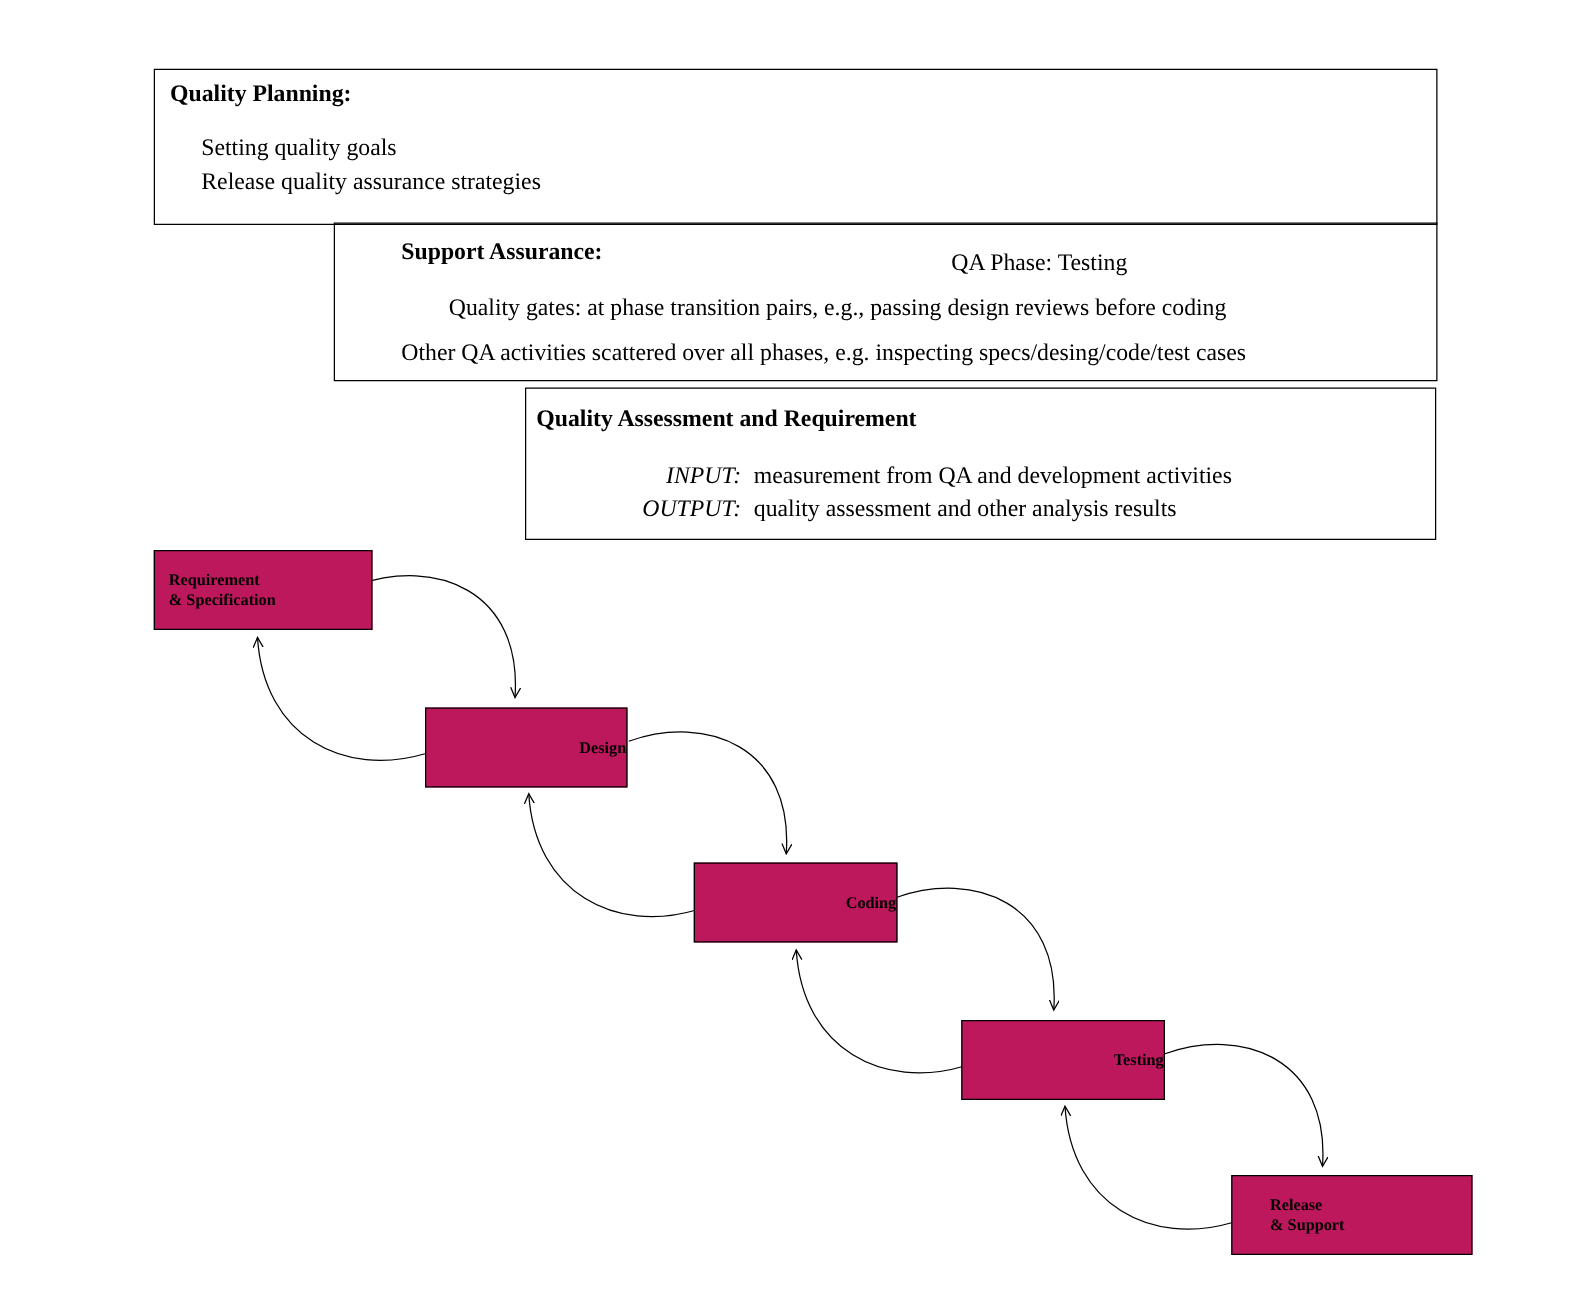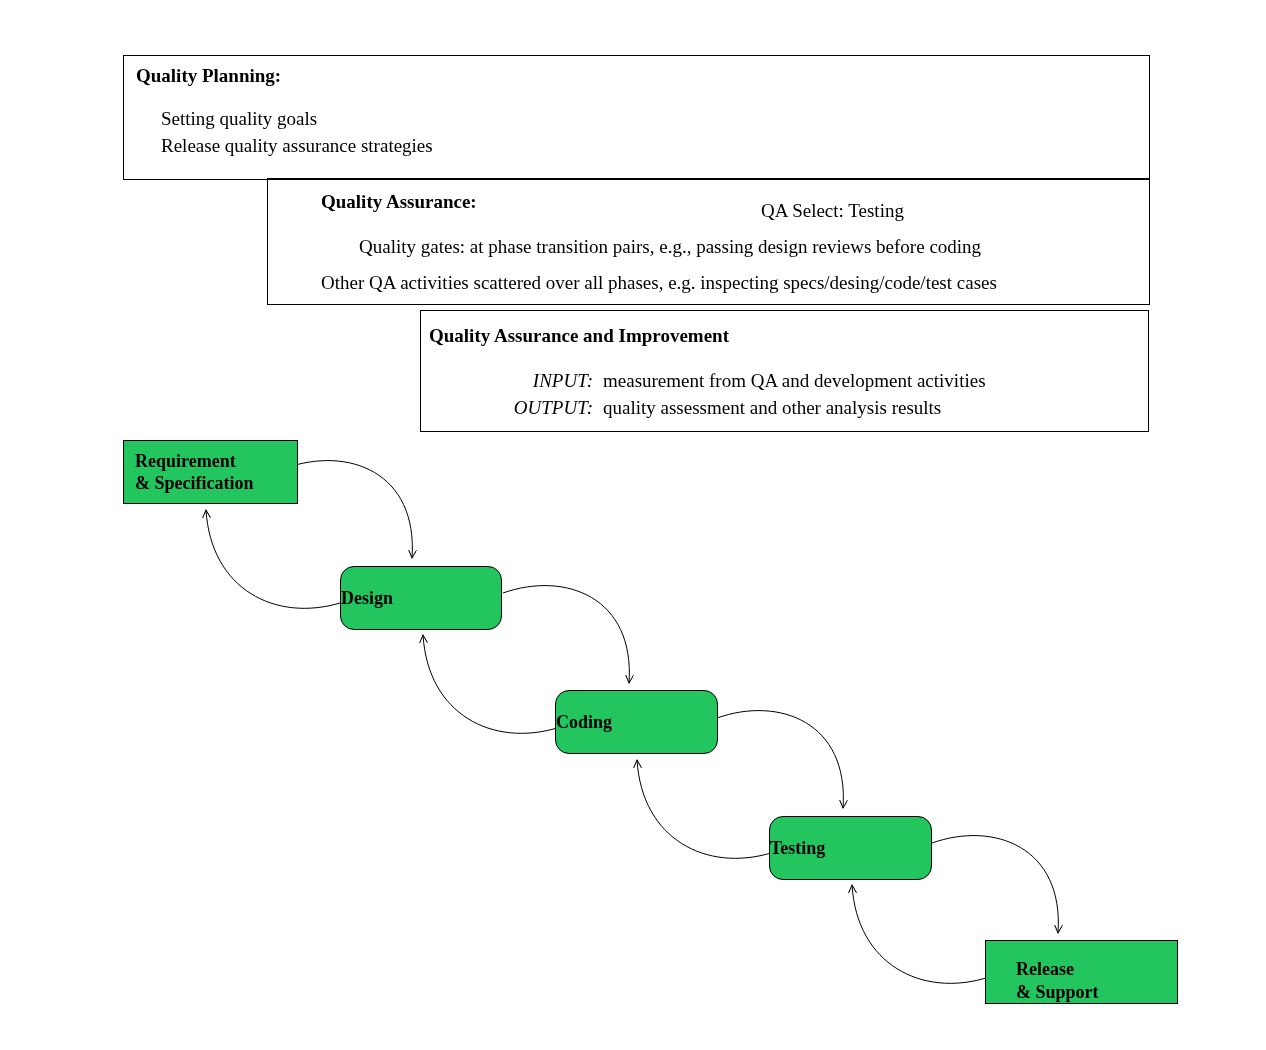--- a/index.html
+++ b/index.html
@@ -11,51 +11,51 @@
   .canvas { position: relative; width: 1266px; height: 1050px; overflow: hidden; background: #ffffff; padding-left: 18px; }
 
   .panel { position: absolute; border: 1px solid #000; background: transparent; }
   .txt { position: absolute; font-size: 19px; line-height: 1.2; white-space: nowrap; }
   .bold { font-weight: bold; }
 
   .io-row { position: absolute; left: 0; width: 100%; height: 24px; }
   .io-label { position: absolute; left: 0; top: 0; width: 172px; text-align: right; font-size: 19px; white-space: nowrap; font-style: italic; }
   .io-text { position: absolute; left: 182px; top: 0; font-size: 19px; white-space: nowrap; }
 
-  .phase { position: absolute; border: 1px solid #000; background: #22c55e;
+  .phase { position: absolute; border: 1px solid #000; background: #be185d;
            display: flex; align-items: center;
-           font-weight: bold; font-size: 18px; }
+           font-weight: bold; font-size: 13px; }
   .phase .lbl { white-space: pre-line; line-height: 1.25; }
-  .phase.centered { justify-content: flex-start; border-radius: 14px; }
+  .phase.centered { justify-content: flex-end; }
   .phase.padded { padding-left: 11px; }
-  .phase.padded-wide { padding-left: 30px; align-items: flex-end; }
+  .phase.padded-wide { padding-left: 30px; }
 
   svg.arrows { position: absolute; left: 0; top: 0; pointer-events: none; }
   svg.arrows path.flow { fill: none; stroke: #000; stroke-width: 1; }
 </style>
 </head>
 <body>
 
 <div class="canvas">
 
   <div class="panel" style="left:123px; top:55px; width:1025px; height:123px;">
     <span class="txt bold" style="left:12px; top:9px;">Quality Planning:</span>
     <span class="txt" style="left:37px; top:52px;">Setting quality goals</span>
     <span class="txt" style="left:37px; top:79px;">Release quality assurance strategies</span>
   </div>
 
   <div class="panel" style="left:267px; top:178px; width:881px; height:125px;">
-    <span class="txt bold" style="left:53px; top:12px;">Quality Assurance:</span>
-    <span class="txt" style="left:493px; top:21px;">QA Select: Testing</span>
+    <span class="txt bold" style="left:53px; top:12px;">Support Assurance:</span>
+    <span class="txt" style="left:493px; top:21px;">QA Phase: Testing</span>
     <span class="txt" style="left:53px; top:93px;">Other QA activities scattered over all phases, e.g. inspecting specs/desing/code/test cases</span>
     <span class="txt" style="left:91px; top:57px;">Quality gates: at phase transition pairs, e.g., passing design reviews before coding</span>
   </div>
 
   <div class="panel" style="left:420px; top:310px; width:727px; height:120px;">
-    <span class="txt bold" style="left:8px; top:14px;">Quality Assurance and Improvement</span>
+    <span class="txt bold" style="left:8px; top:14px;">Quality Assessment and Requirement</span>
     <div class="io-row" style="top:59px;">
       <span class="io-label">INPUT:</span>
       <span class="io-text">measurement from QA and development activities</span>
     </div>
     <div class="io-row" style="top:86px;">
       <span class="io-label">OUTPUT:</span>
       <span class="io-text">quality assessment and other analysis results</span>
     </div>
   </div>
 

